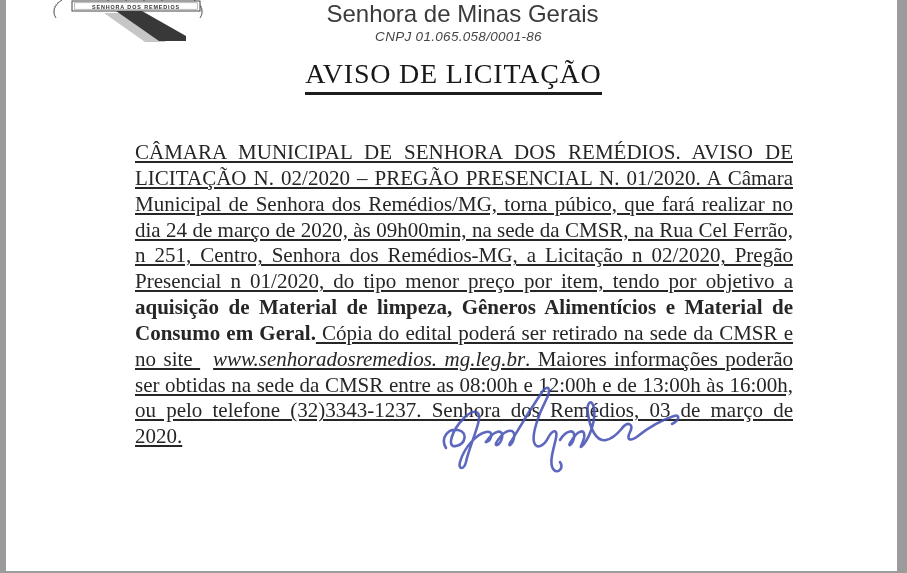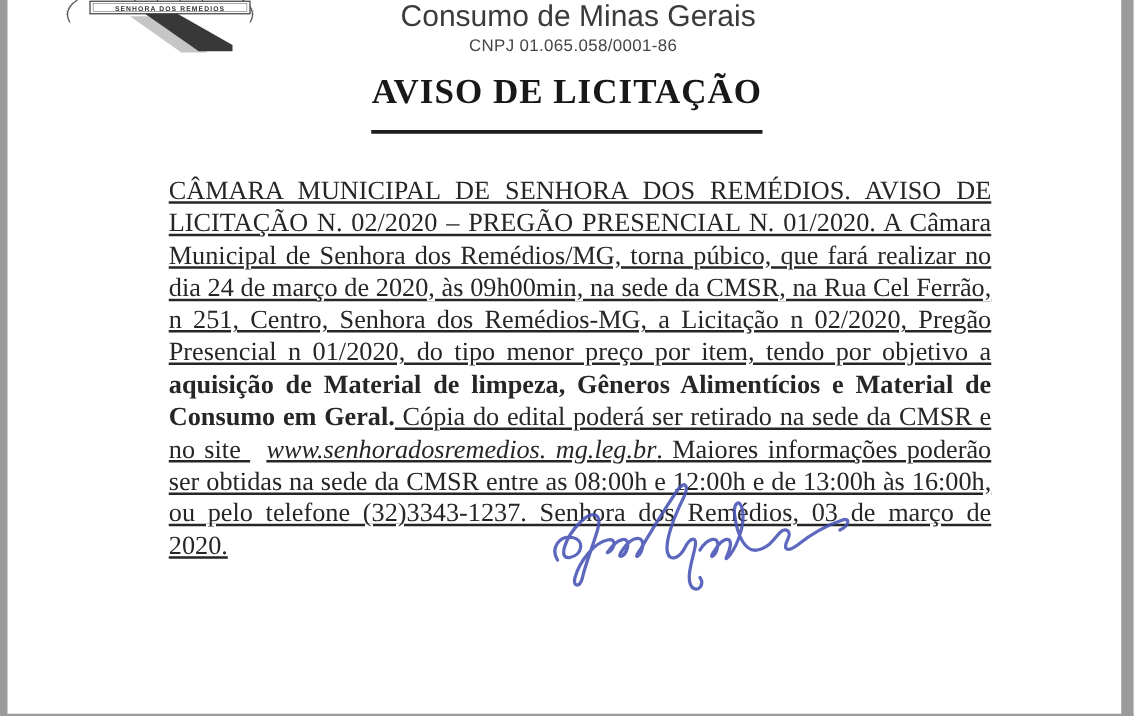--- a/index.html
+++ b/index.html
@@ -25,30 +25,30 @@
   .hdr-state{
     position:absolute;top:0;left:0;width:907px;text-align:center;
     padding-left:18px;
     font-family:"Liberation Sans","DejaVu Sans",sans-serif;
     font-size:24px;line-height:28px;color:var(--header-gray);
   }
   .hdr-cnpj{
     position:absolute;top:29px;left:0;width:907px;text-align:center;
     padding-left:10px;
     font-family:"Liberation Sans","DejaVu Sans",sans-serif;
-    font-size:13.5px;line-height:16px;color:#454545;letter-spacing:.3px;
+    font-size:13.5px;line-height:16px;color:#454545;letter-spacing:.3px;font-style:italic;
   }
   .title-wrap{
     position:absolute;top:58px;left:0;width:907px;text-align:center;
   }
   .doc-title{
     display:inline-block;
-    font-weight:bold;font-size:28px;line-height:32px;letter-spacing:.8px;
+    font-weight:normal;font-size:28px;line-height:32px;letter-spacing:.8px;
     color:var(--title-dark);
-    border-bottom:3px solid #1d1d1d;padding-bottom:14px;
+    border-bottom:3px solid #1d1d1d;padding-bottom:2px;
   }
   .body-text{
     position:absolute;left:135px;top:140px;width:658px;
     font-size:21px;line-height:25.85px;color:var(--text-dark);
     text-align:justify;hyphens:none;
   }
   .seg-normal{font-weight:normal;text-decoration:underline;}
   .seg-bold{font-weight:bold;}
   .seg-italic-underline{font-style:italic;text-decoration:underline;text-underline-offset:2px;margin-left:13px;}
 
@@ -73,21 +73,21 @@
     <path d="M60,0 V1.5 M78,0 V1.5 M96,0 V1.5 M114,0 V1.5" stroke="#555" stroke-width="1"></path>
 
     <rect x="24" y="1" width="128" height="10" fill="#ffffff" stroke="#444" stroke-width="1"></rect>
     <rect x="26.5" y="2.8" width="123" height="6.4" fill="none" stroke="#777" stroke-width="0.5"></rect>
     <text x="88" y="8.6" text-anchor="middle" font-family="Liberation Sans, DejaVu Sans, sans-serif" font-size="5.4" font-weight="bold" letter-spacing="0.9" fill="#333">SENHORA DOS REMEDIOS</text>
 
     <polygon points="56,13 76,13 118,42 97,42" fill="#c6c6c6"></polygon>
     <polygon points="68,11 94,11 138,36 138,41 111,41" fill="#383838"></polygon>
   </svg>
 
-  <div class="hdr-state">Consumo de Minas Gerais</div>
+  <div class="hdr-state">Senhora de Minas Gerais</div>
   <div class="hdr-cnpj">CNPJ 01.065.058/0001-86</div>
 
   <div class="title-wrap">
     <span class="doc-title">AVISO DE LICITAÇÃO</span>
   </div>
 
   <p class="body-text"><span class="seg-normal">CÂMARA MUNICIPAL DE SENHORA DOS REMÉDIOS. AVISO DE LICITAÇÃO N. 02/2020 – PREGÃO PRESENCIAL N. 01/2020. A Câmara Municipal de Senhora dos Remédios/MG, torna púbico, que fará realizar no dia 24  de março de 2020, às 09h00min, na sede da CMSR, na Rua Cel Ferrão, n 251, Centro, Senhora dos Remédios-MG, a Licitação n 02/2020, Pregão Presencial n 01/2020, do tipo menor preço por item, tendo por objetivo a </span><span class="seg-bold">aquisição de Material de limpeza, Gêneros Alimentícios e Material de Consumo em Geral.</span><span class="seg-normal"> Cópia do edital poderá ser retirado na sede da CMSR e no site </span><span class="seg-italic-underline">www.senhoradosremedios. mg.leg.br</span><span class="seg-normal">. Maiores informações poderão ser obtidas na sede da CMSR entre as 08:00h e 12:00h e de 13:00h às 16:00h, ou pelo telefone (32)3343-1237. Senhora dos Remédios, 03 de março de 2020.</span></p>
 
   <svg class="signature" viewBox="0 0 250 90">
     <g fill="none" stroke-width="2.6" stroke-linecap="round" stroke-linejoin="round" opacity="0.88" stroke="#4853b6">

